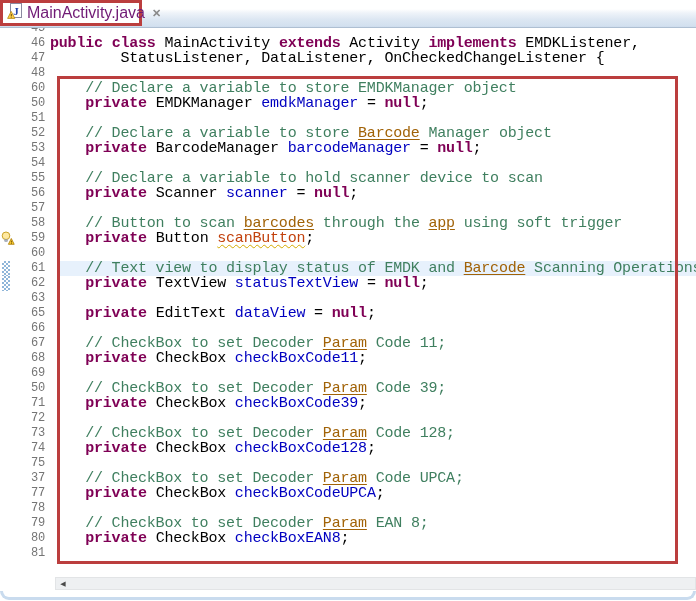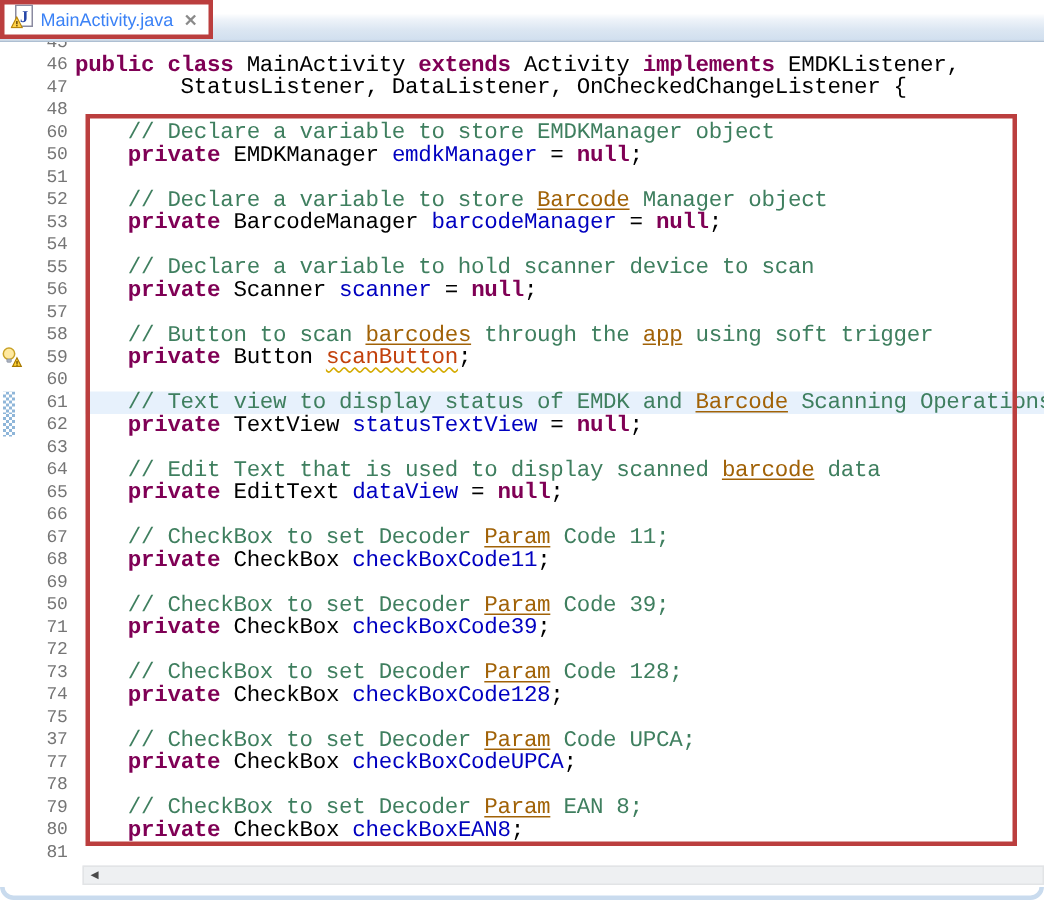--- a/index.html
+++ b/index.html
@@ -15,21 +15,21 @@
     background:linear-gradient(180deg,#ffffff 0px,#ffffff 9px,#eef3f9 13px,#dbe6f2 20px,#d2e0ef 26px,#c7d6e8 28px);
     border-bottom:1px solid #aebfd2;
   }
   .tab {
     position:absolute; left:0; top:0; height:26px; width:142px;
     background:#ffffff;
     border:3px solid #bb3e3e;
     display:flex; align-items:center; gap:5px; padding:0 4px 0 4px;
     cursor:default;
   }
-  .tab-label { font-size:12px; color:#3b82f6; white-space:nowrap; }
+  .tab-label { font-size:16px; color:#701a75; white-space:nowrap; }
   .tab-close { font-size:11px; font-weight:bold; color:#8a8a8a; margin-left:2px; cursor:pointer; }
   
   .editor { position:absolute; left:0; top:28px; right:0; height:548px; overflow:hidden; background:#ffffff; }
   .lines { position:absolute; left:0; top:-7px; right:0; z-index:2; }
   .line { display:flex; height:15px; line-height:15px; position:relative; }
   .marker-col { width:14px; height:15px; flex:0 0 14px; position:relative; }
   .marker-col .range-block {
     position:absolute; left:2px; top:0; width:8px; height:15px;
     background:repeating-conic-gradient(#8fb6d9 0% 25%, #ffffff 0% 50%) 0 0 / 4px 4px;
   }
@@ -197,25 +197,20 @@
           <span class="lnum">62</span>
           <span class="code"><span class="s-p">    </span><span class="s-k">private</span><span class="s-p"> TextView </span><span class="s-f">statusTextView</span><span class="s-p"> = </span><span class="s-k">null</span><span class="s-p">;</span></span>
         </div>
         <div class="line">
           <span class="marker-col"></span>
           <span class="lnum">63</span>
           <span class="code"></span>
         </div>
         <div class="line">
           <span class="marker-col"></span>
-          <span class="lnum">64</span>
-          <span class="code"><span class="s-c">    // Edit Text that is used to display scanned </span><span class="s-cs">barcode</span><span class="s-c"> data</span></span>
-        </div>
-        <div class="line">
-          <span class="marker-col"></span>
           <span class="lnum">65</span>
           <span class="code"><span class="s-p">    </span><span class="s-k">private</span><span class="s-p"> EditText </span><span class="s-f">dataView</span><span class="s-p"> = </span><span class="s-k">null</span><span class="s-p">;</span></span>
         </div>
         <div class="line">
           <span class="marker-col"></span>
           <span class="lnum">66</span>
           <span class="code"></span>
         </div>
         <div class="line">
           <span class="marker-col"></span>

